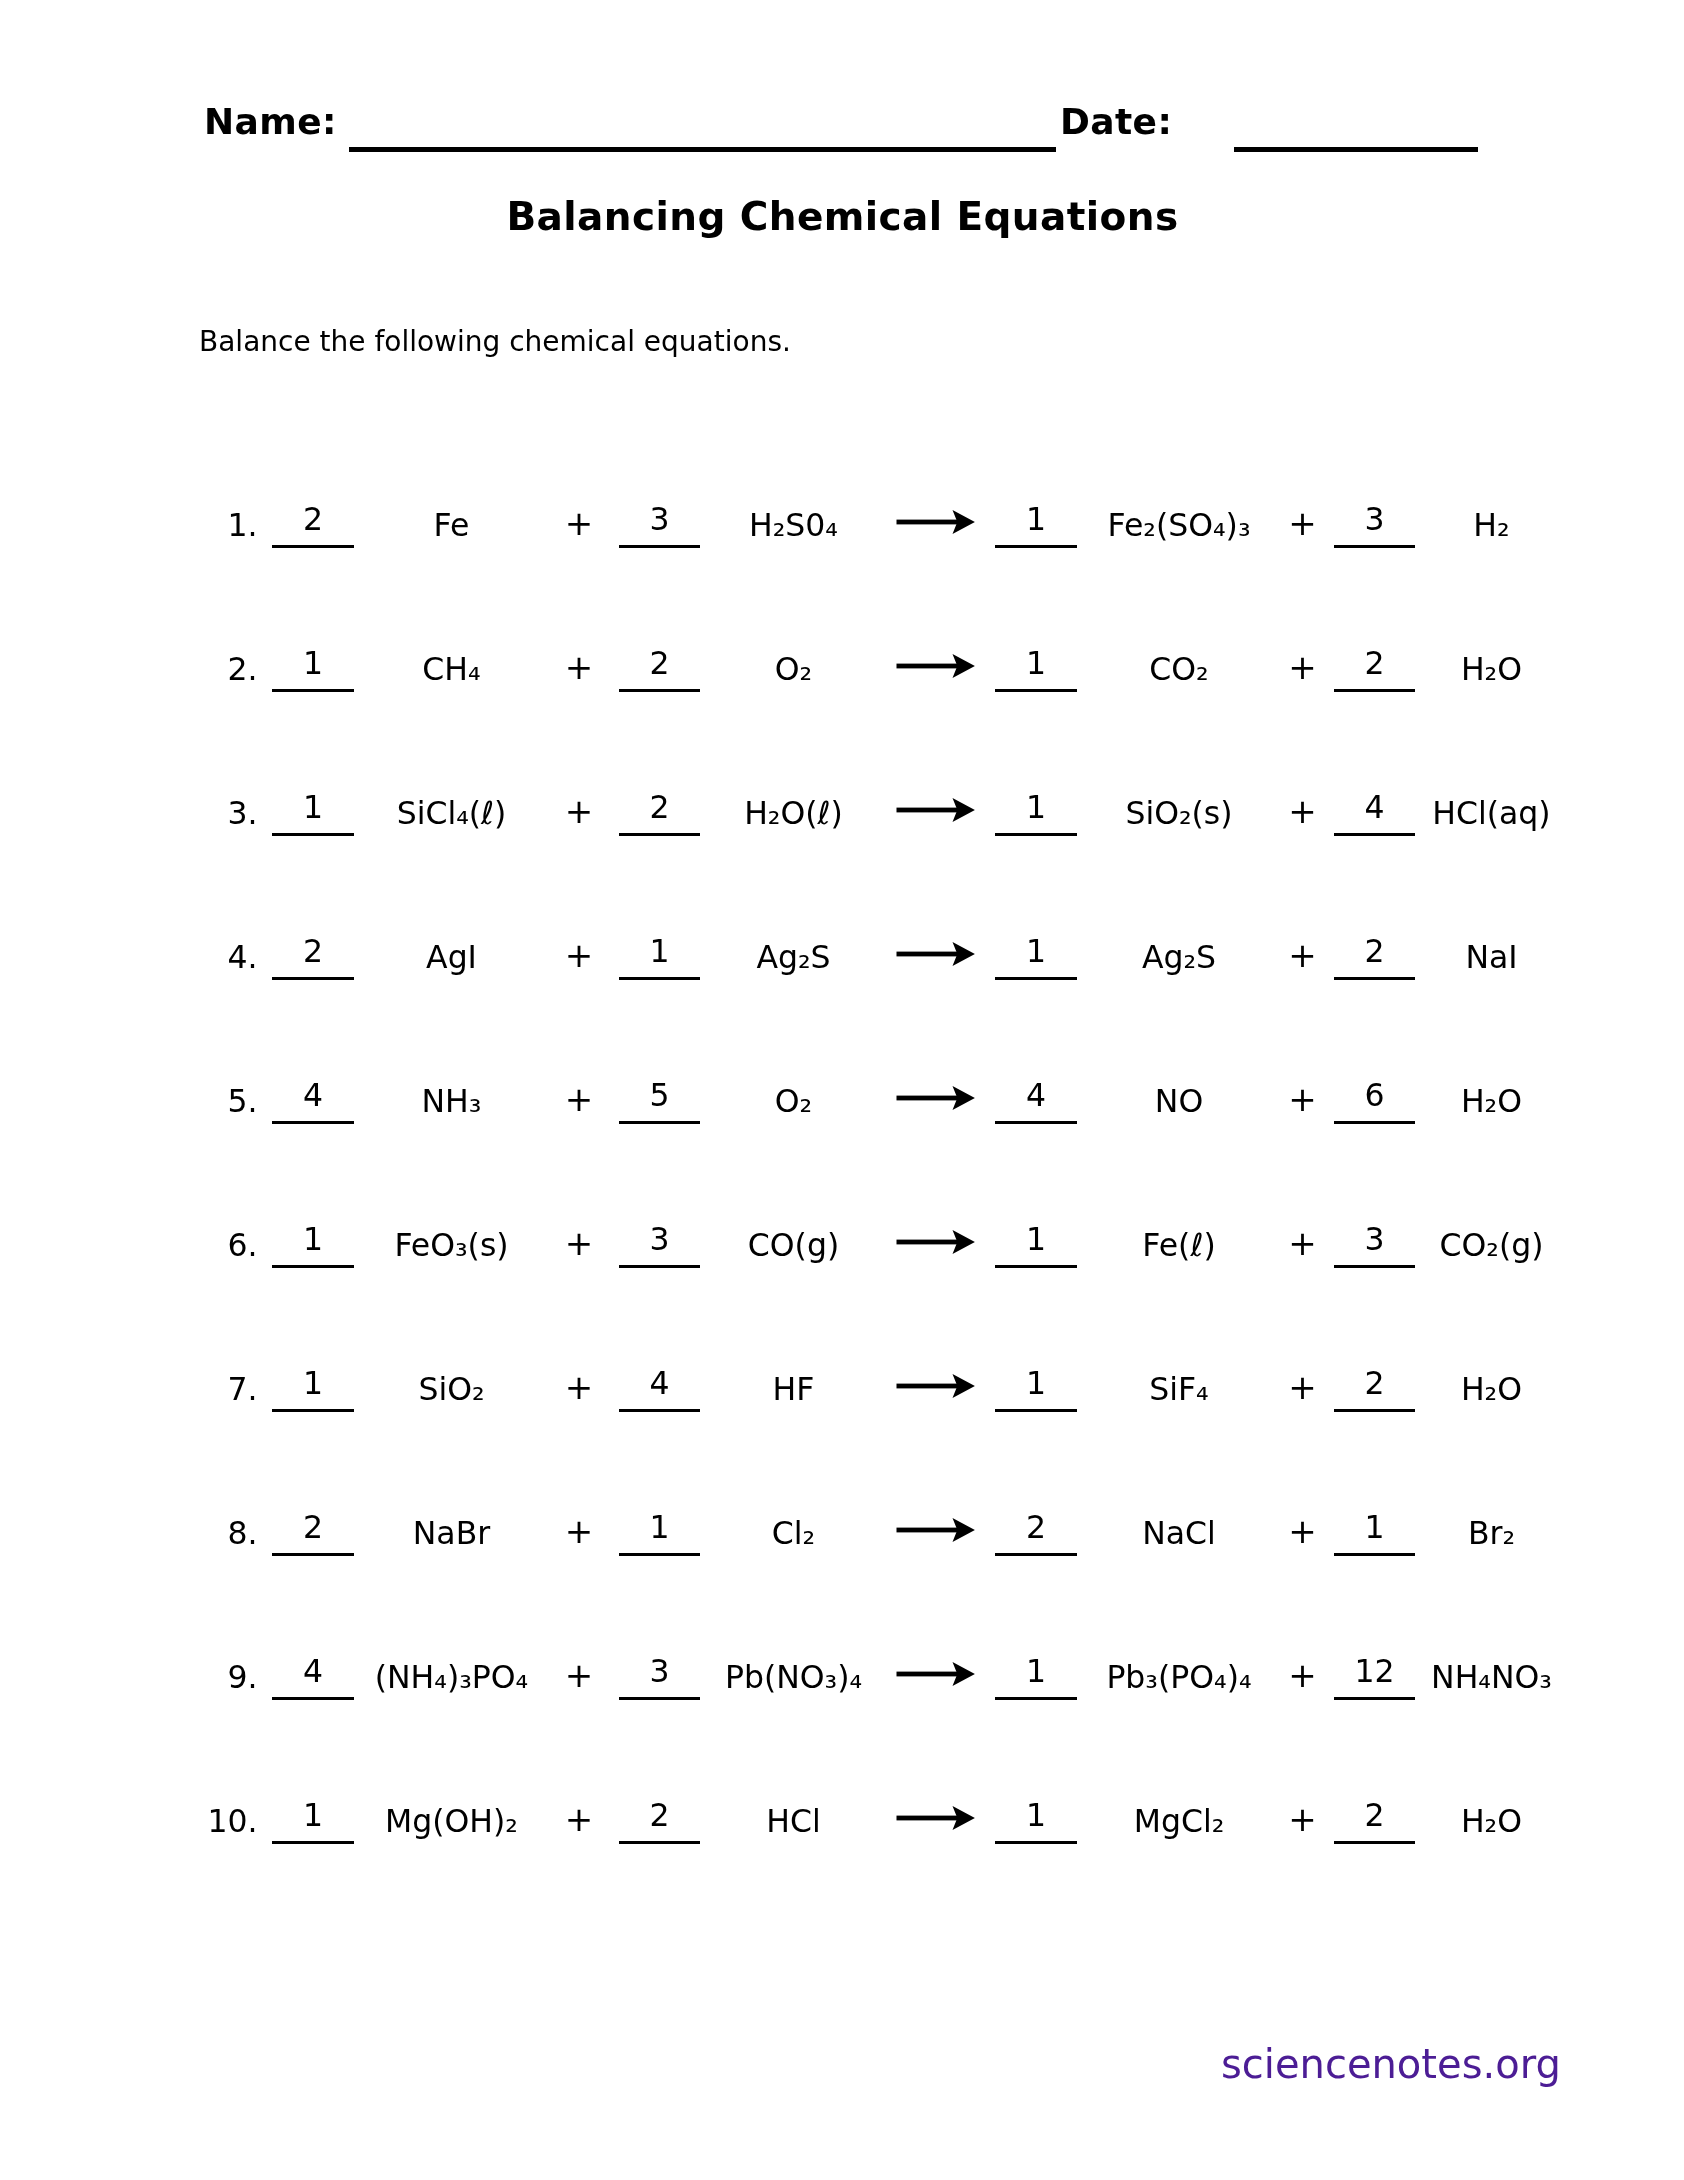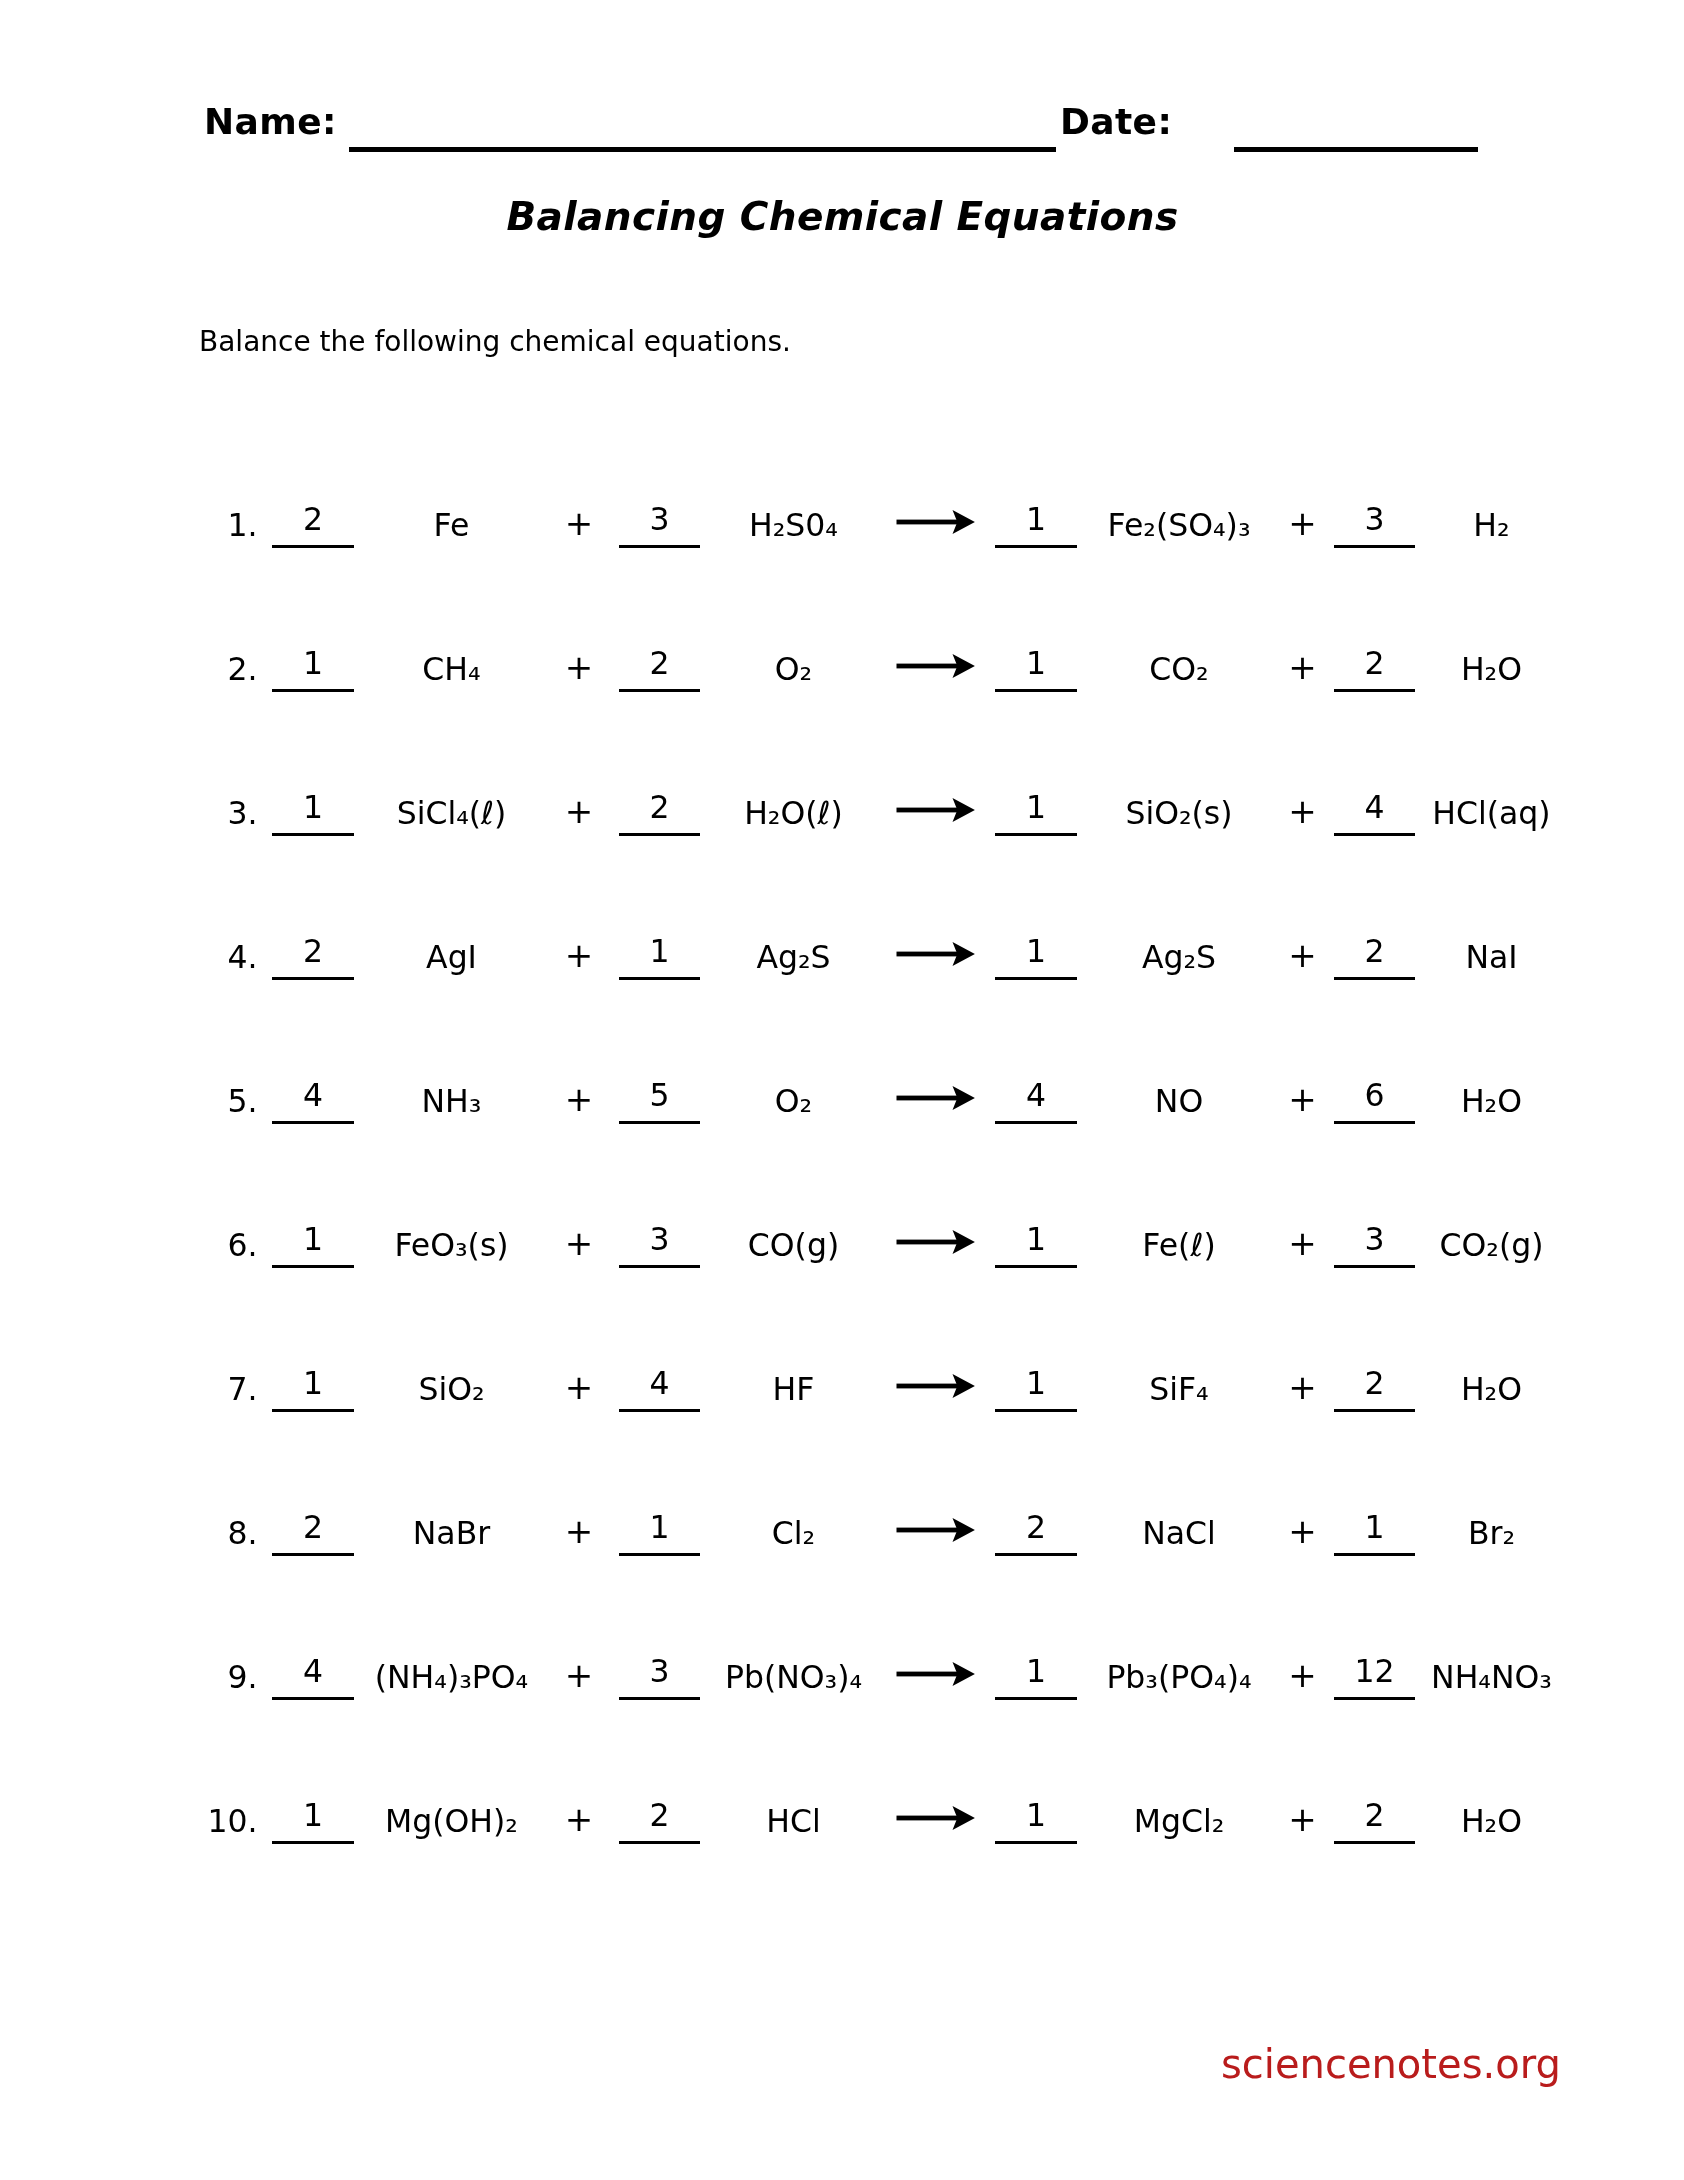--- a/index.html
+++ b/index.html
@@ -10,42 +10,42 @@
     position: relative; overflow: hidden;
   }
   .hdr-label { position: absolute; font-size: 36px; font-weight: bold; letter-spacing: 0.4px; }
   #name-label { left: 204px; top: 101px; }
   #date-label { left: 1060px; top: 101px; }
   .write-line { position: absolute; height: 0; border-top: 5.1px solid #000; }
   #name-line { left: 349px; top: 147px; width: 707px; }
   #date-line { left: 1234px; top: 147px; width: 244px; }
   #page-title {
     position: absolute; left: 0; top: 194px; width: 100%;
-    text-align: center; font-size: 39px; font-weight: bold; letter-spacing: 0.4px; font-style: italic;
+    text-align: center; font-size: 39px; font-weight: bold; letter-spacing: 0.4px;
   }
   #instruction { position: absolute; left: 199px; top: 325px; font-size: 28px; }
   #equations { position: absolute; left: 194px; top: 482px; width: 1380px; }
   .eq-row {
     display: grid;
     grid-template-columns: 72px 94px 183px 72px 89px 179px 106px 94px 192px 55px 89px 145px;
     align-items: end;
     height: 66px; margin-bottom: 78px;
     font-size: 31.5px; white-space: nowrap;
   }
   .eq-num { text-align: right; padding-right: 8.5px; padding-bottom: 5.1px; }
   .blank {
     justify-self: center; min-width: 68px; text-align: center;
     border-bottom: 3.4px solid #000; padding: 0 6.8px 7.7px 6.8px;
   }
   .formula { justify-self: center; padding-bottom: 5.1px; }
   .plus { justify-self: center; padding-bottom: 5.1px; font-size: 34px; }
   .arrow { justify-self: center; padding-bottom: 10.2px; line-height: 0; }
   #footer-site {
     position: absolute; left: 1221px; top: 2041px;
-    font-size: 40px; color: #b91c1c;
+    font-size: 40px; color: #4c1d95;
   }
 </style>
 </head>
 <body>
 
 <span id="name-label" class="hdr-label">Name:</span>
 <div id="name-line" class="write-line"></div>
 <span id="date-label" class="hdr-label">Date:</span>
 <div id="date-line" class="write-line"></div>
 

